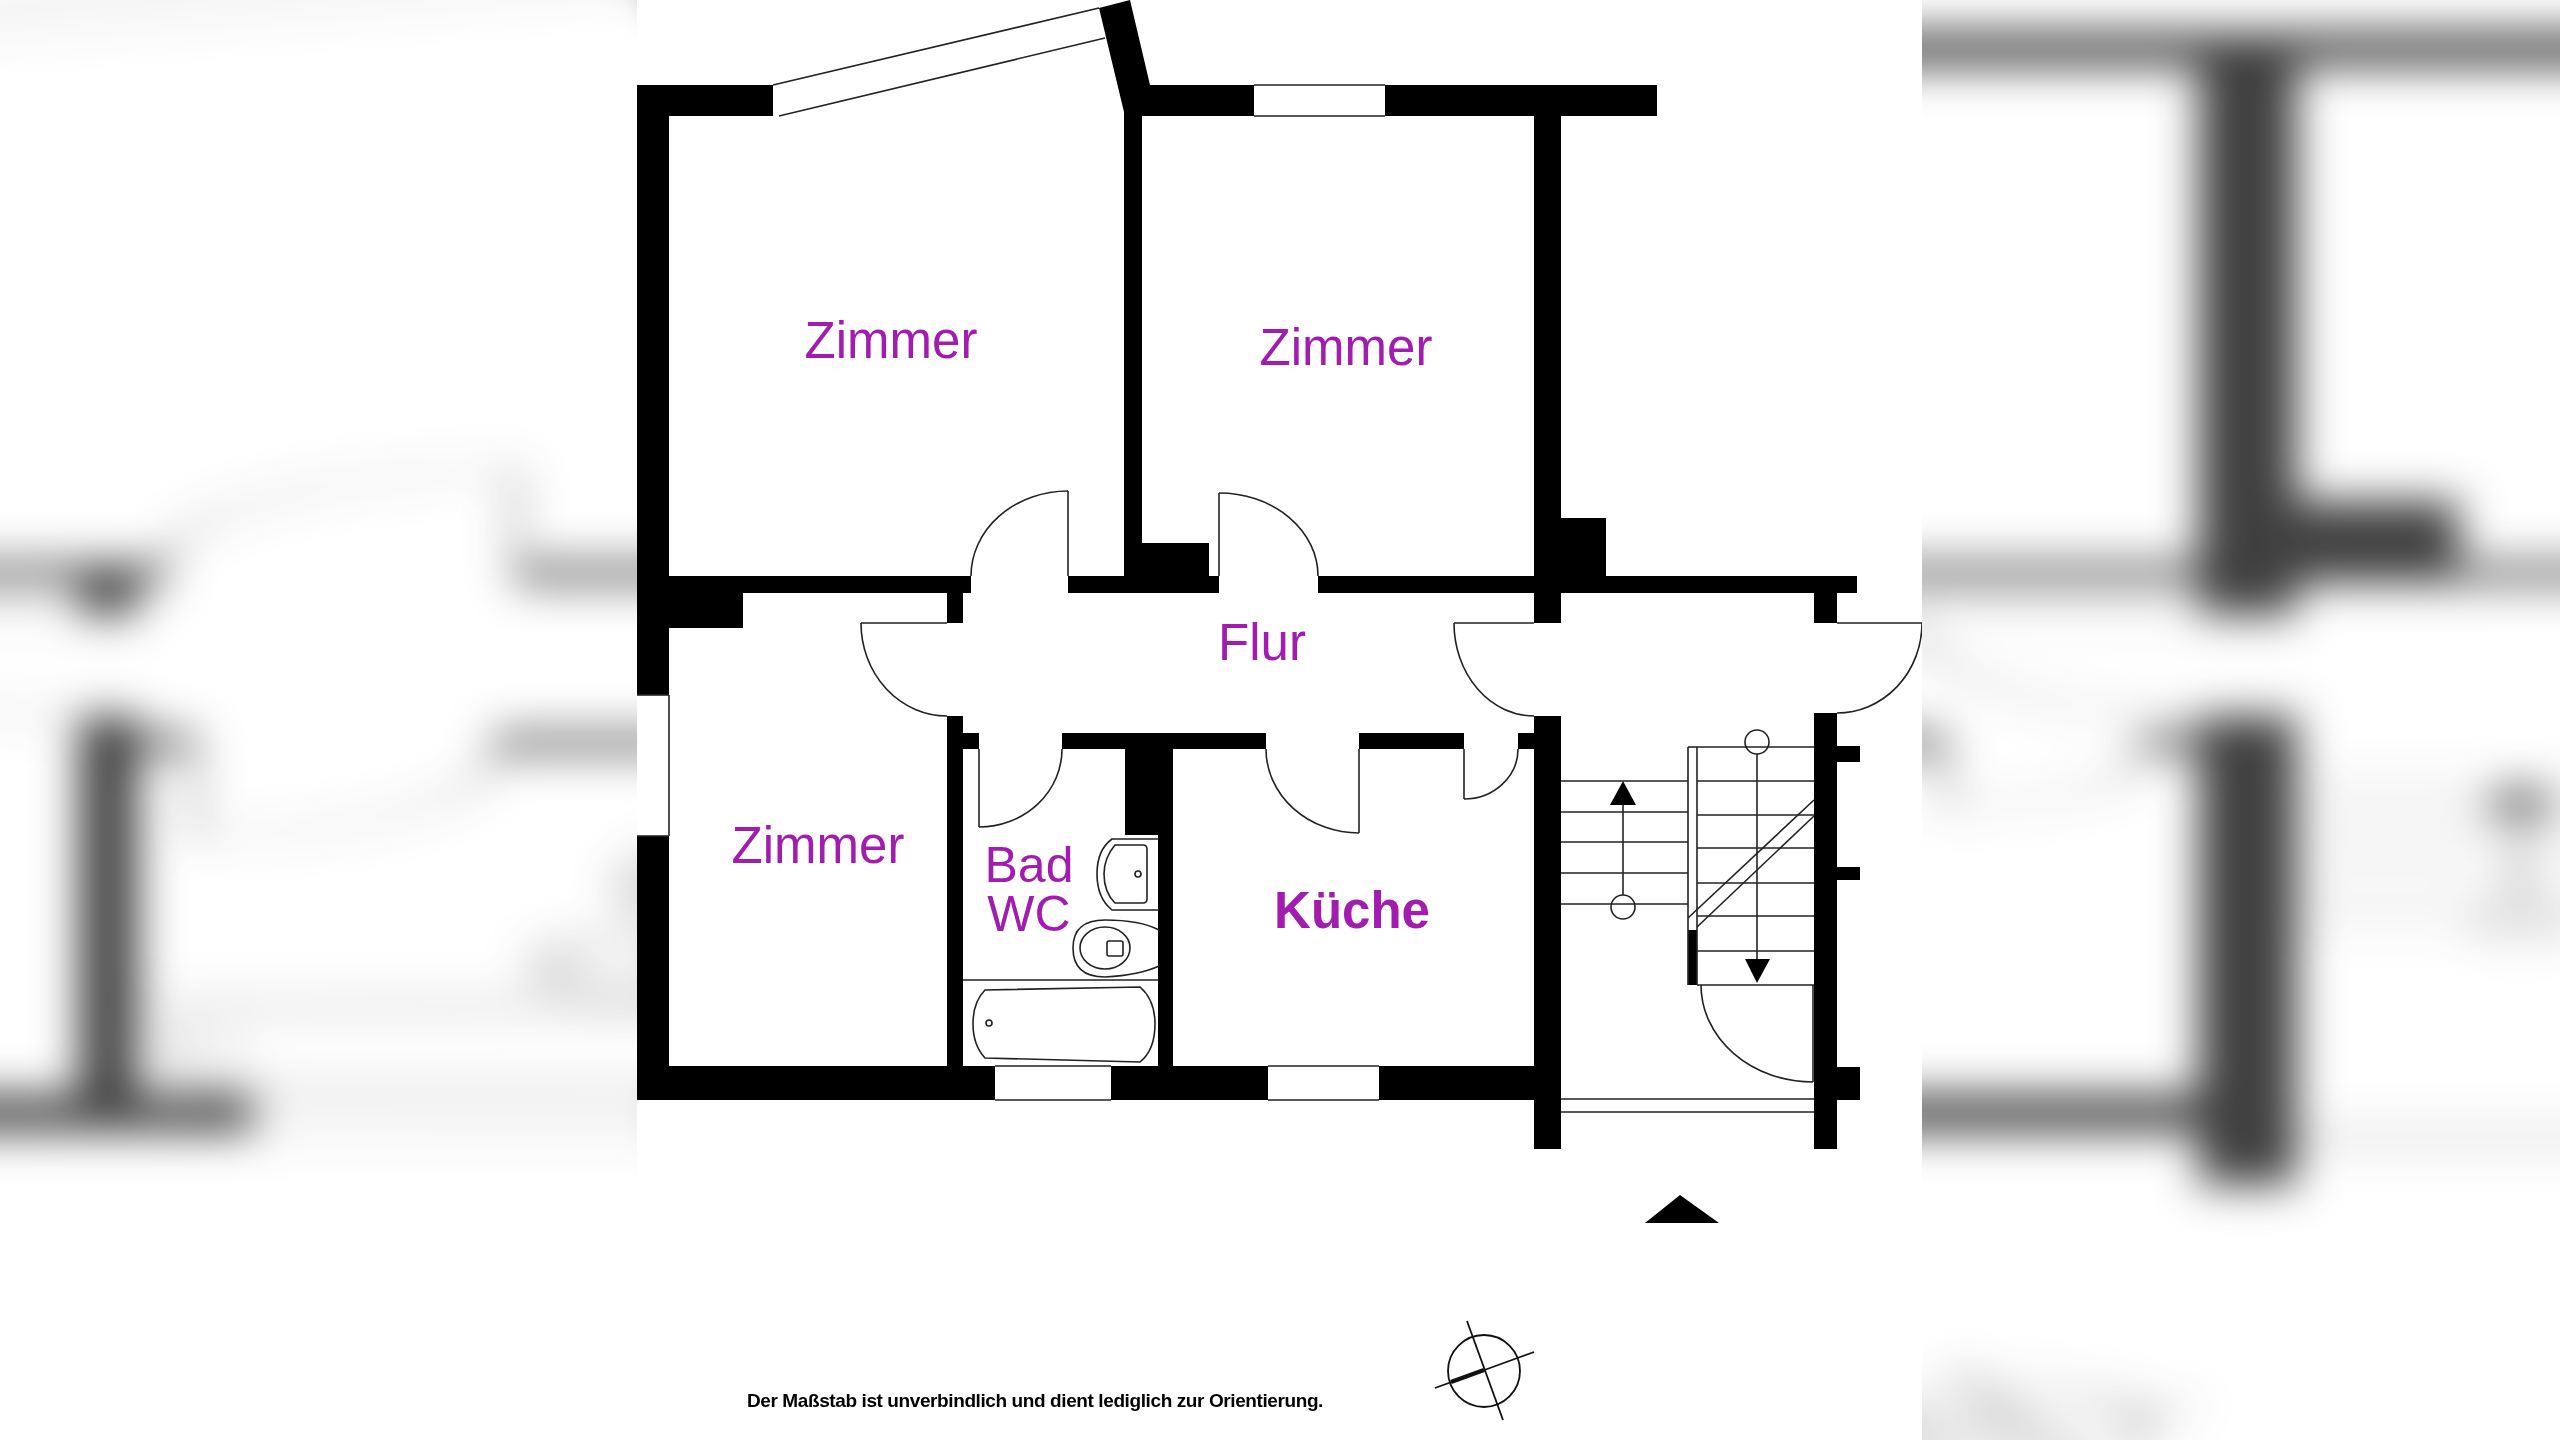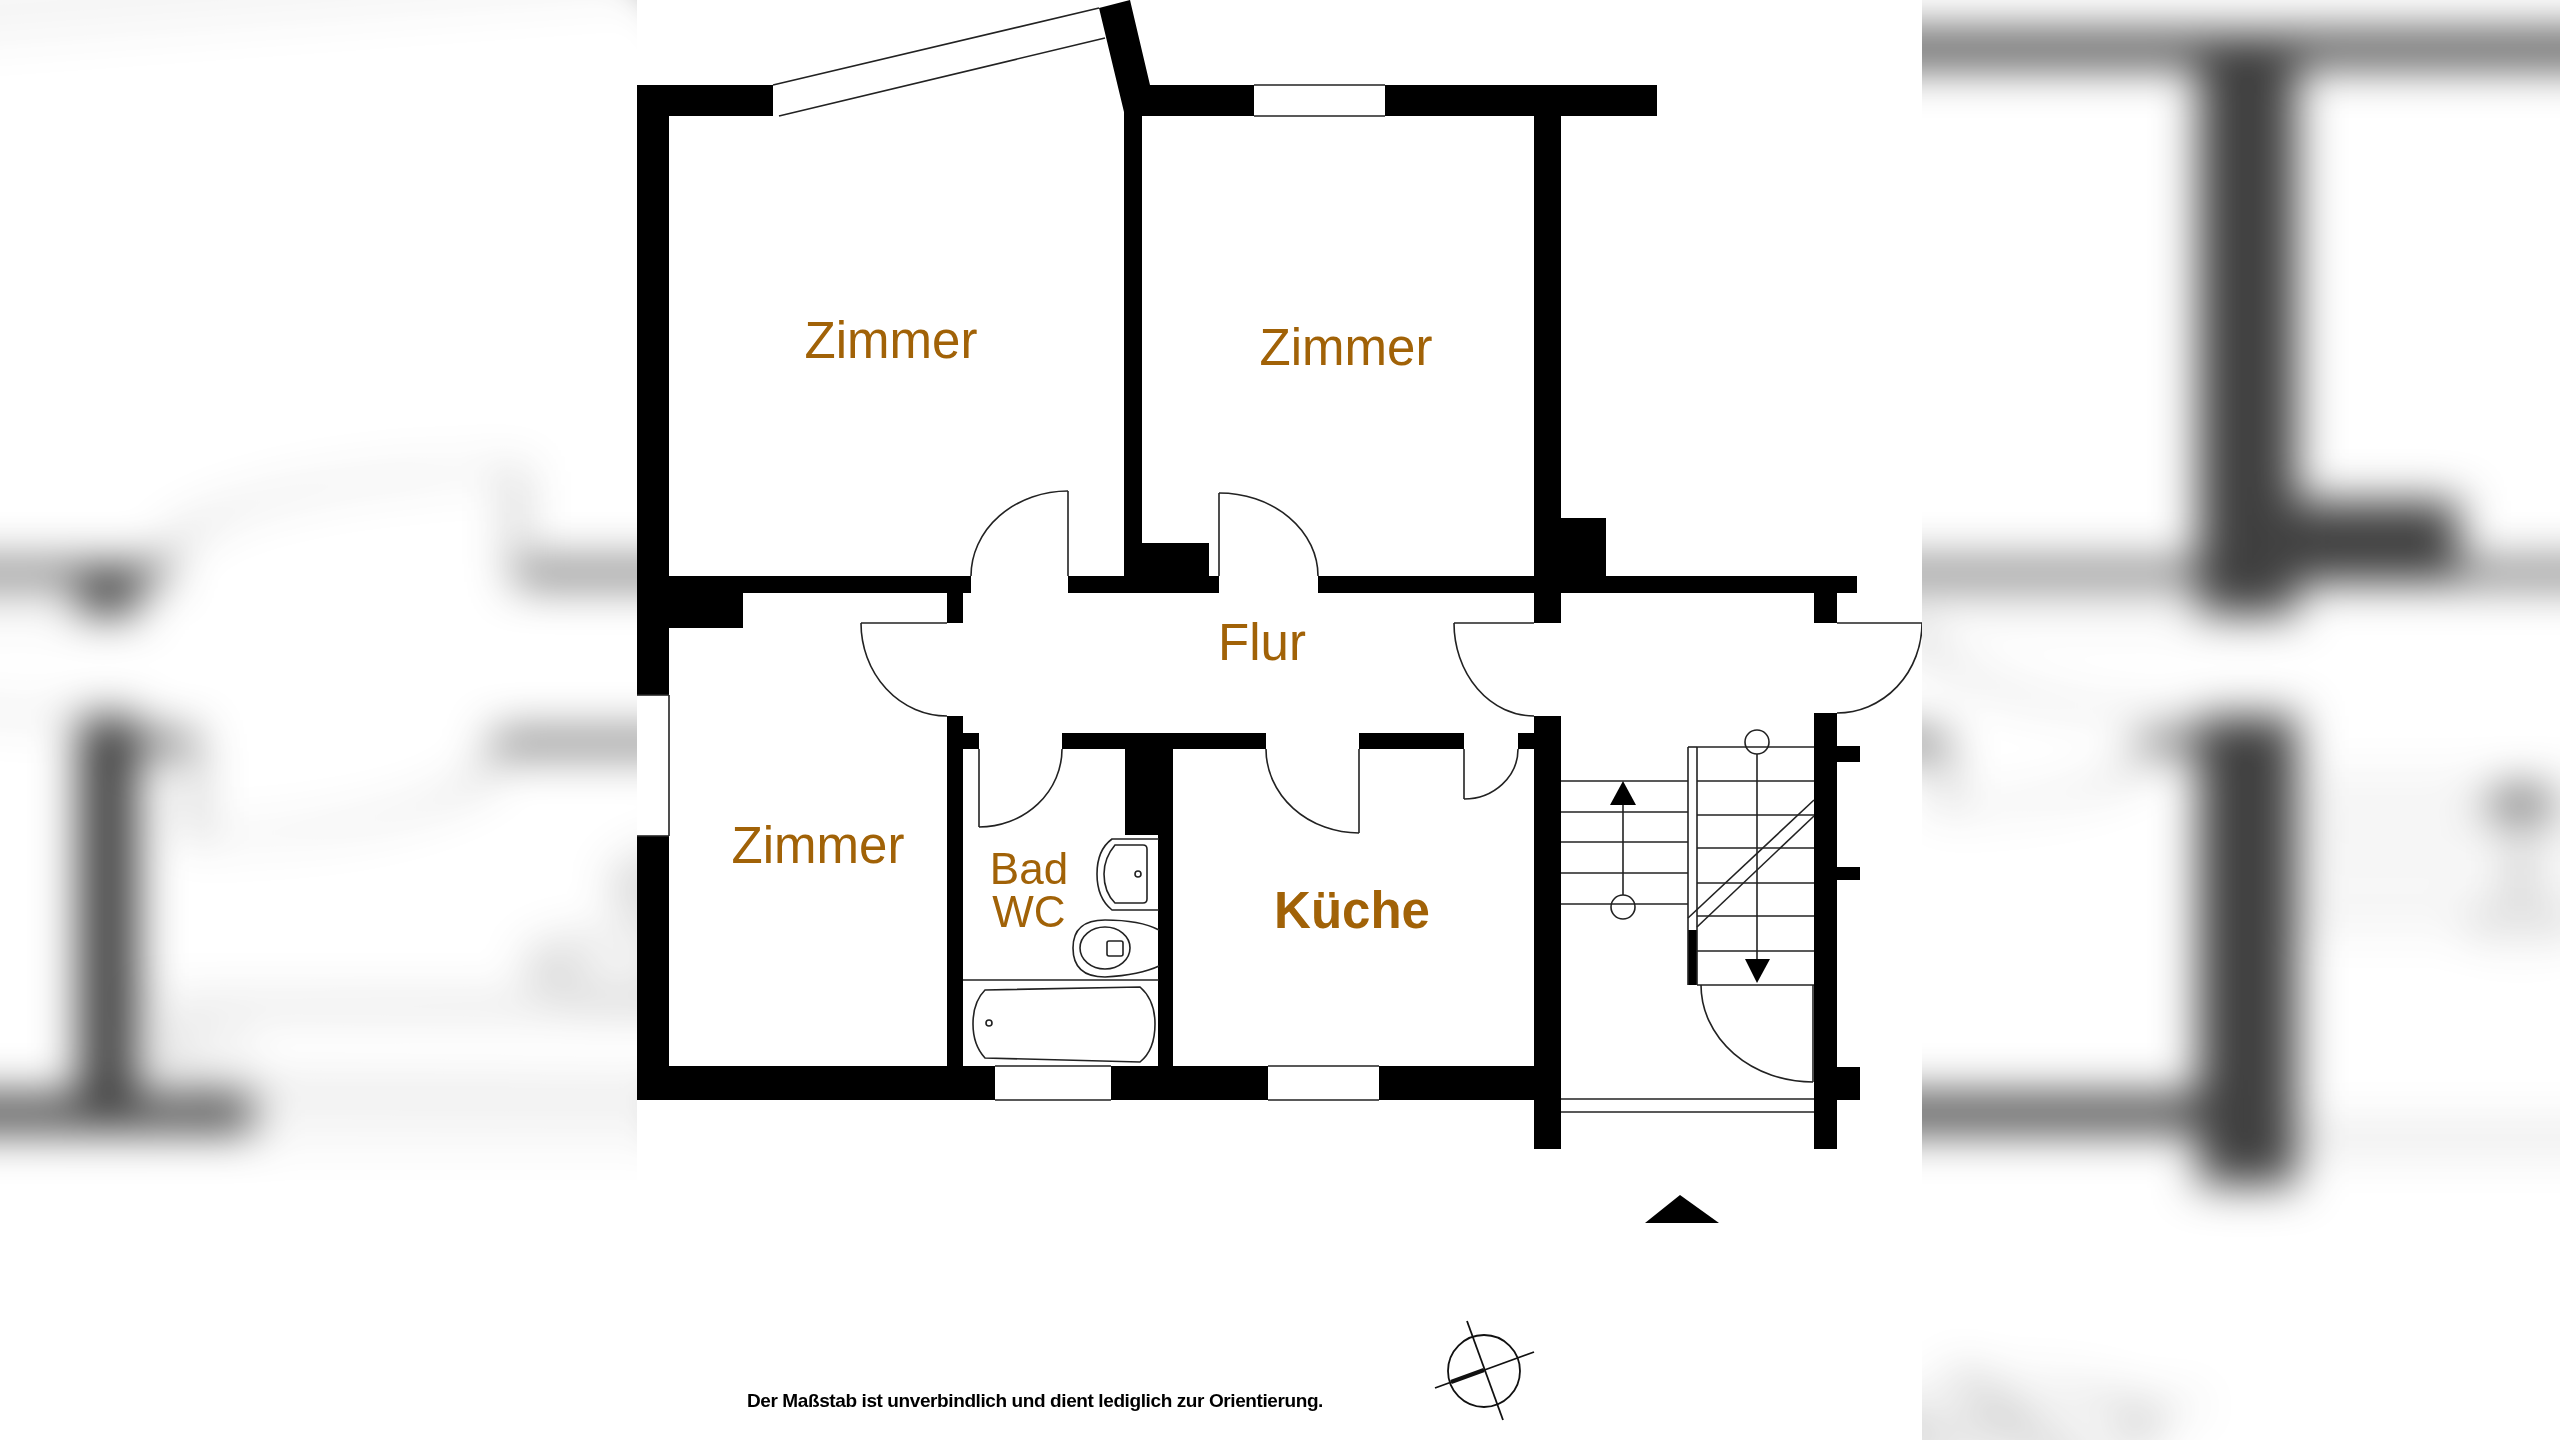--- a/index.html
+++ b/index.html
@@ -2,22 +2,22 @@
 <html><head>
 <meta charset="utf-8">
 <style>
   html, body { margin: 0; padding: 0; background: #ffffff; }
   body { width: 2560px; height: 1440px; overflow: hidden; position: relative; }
   #stage { position: absolute; left: 0; top: 0; width: 2560px; height: 1440px; }
   .bg-blur { position: absolute; left: 0; top: 0; width: 2560px; height: 1440px; overflow: hidden; }
   .bg-blur svg { position: absolute; left: -1040px; top: -60px; width: 4640px; height: 1560px; filter: blur(22px); opacity: 0.75; }
   .panel { position: absolute; left: 637px; top: 0; width: 1285px; height: 1440px; background: #ffffff; overflow: hidden; }
   .panel svg.plan { position: absolute; left: -637px; top: 0; width: 2560px; height: 1440px; }
-  .room-label { position: absolute; font-family: "Liberation Sans", sans-serif; font-size: 51px; color: #a16207; white-space: nowrap; transform: translate(-50%, -50%); line-height: 1; }
-  .room-label.two-line { text-align: center; line-height: 0.98; font-size: 44px; }
+  .room-label { position: absolute; font-family: "Liberation Sans", sans-serif; font-size: 51px; color: #a21caf; white-space: nowrap; transform: translate(-50%, -50%); line-height: 1; }
+  .room-label.two-line { text-align: center; line-height: 0.98; font-size: 50px; }
   .note { position: absolute; left: 747px; top: 1390px; font-family: "Liberation Sans", sans-serif; font-size: 19px; color: #000; letter-spacing: -0.4px; white-space: nowrap; font-weight: bold; }
   .overlay { position: absolute; left: 0; top: 0; width: 2560px; height: 1440px; }
 </style>
 </head>
 <body>
 
 <div id="stage">
 
   <div class="bg-blur">
     <svg viewBox="637 0 1285 1440" preserveAspectRatio="none">

